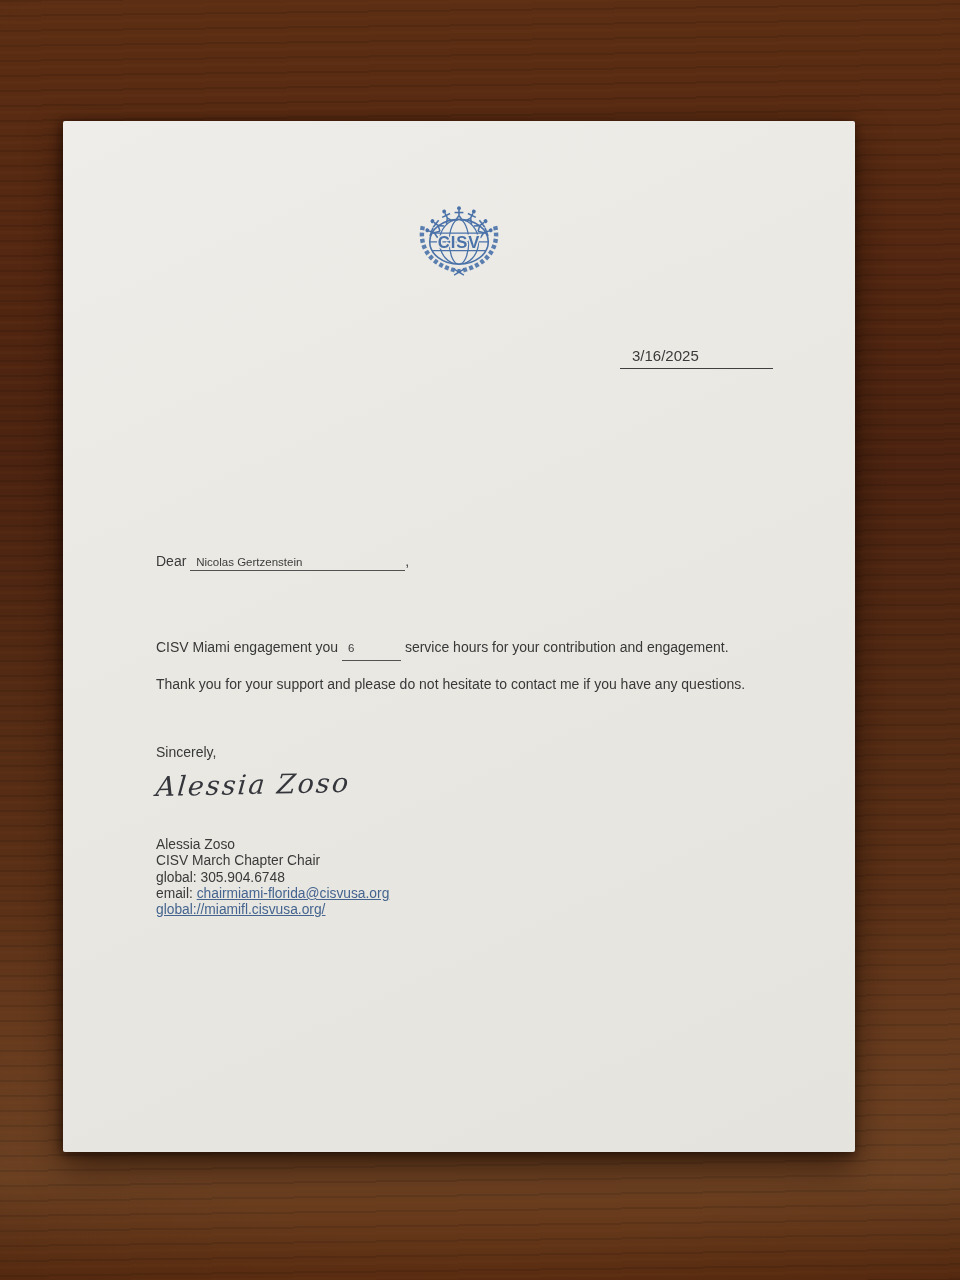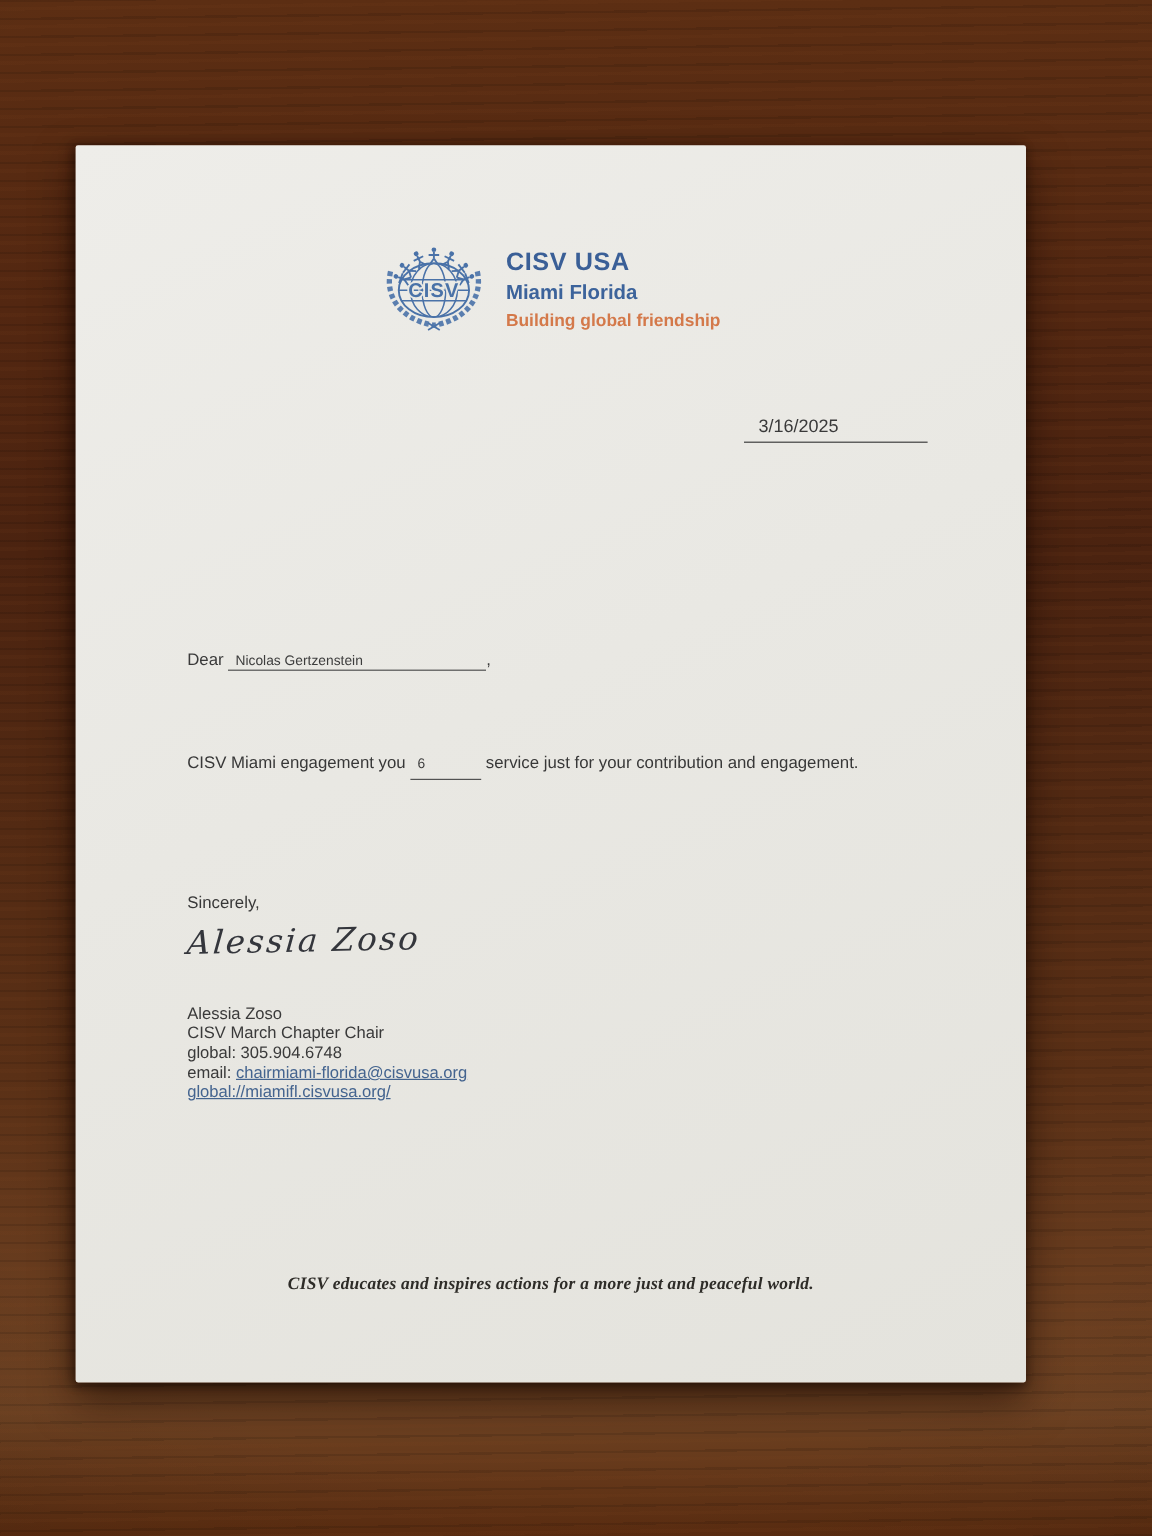--- a/index.html
+++ b/index.html
@@ -22,21 +22,21 @@
   .brand-name{font-size:21px;font-weight:bold;letter-spacing:.5px;color:#3a5f97;}
   .brand-chapter{font-size:17px;font-weight:600;color:#3c639b;margin-top:3px;}
   .brand-tagline{font-size:14.5px;font-weight:600;color:#d4794a;margin-top:6px;}
   .date-line{position:absolute;top:226px;left:557px;width:141px;
     border-bottom:1.5px solid #3f3f3f;padding:0 0 4px 12px;
     font-size:15px;color:#3a3a3a;}
   .address{position:absolute;top:308px;left:93px;font-size:14px;line-height:16.5px;color:#3a3a3a;}
   .salutation{position:absolute;top:420px;left:93px;font-size:14px;color:#3a3a3a;}
   .para{position:absolute;left:93px;width:636px;font-size:14px;line-height:20.5px;color:#383838;margin:0;}
   .p1{top:455px}.p2{top:504px}.p3{top:553px}
-  .fill{display:inline-block;border-bottom:1px solid #525252;padding:0 3px 1px 6px;vertical-align:baseline;}
+  .fill{display:inline-block;border-bottom:1px solid #525252;padding:0 3px 1px 6px;vertical-align:baseline;margin-top:12px;}
   .fill-text{font-size:11.5px;color:#3d3d3d;}
   .name-fill{width:206px}.date-fill{width:162px}.hours-fill{width:50px}
   .sincerely{position:absolute;top:623px;left:93px;font-size:14px;color:#383838;}
   .signature{position:absolute;top:648px;left:93px;
     font-family:"DejaVu Serif",serif;font-style:italic;font-size:27px;font-weight:400;
     color:#34363c;letter-spacing:2px;transform:rotate(-1.2deg) skewX(-6deg);}
   .sigblock{position:absolute;top:716px;left:93px;font-size:13.8px;line-height:16.3px;color:#3a3a3a;}
   .print-link{color:#44648f;text-decoration:underline;}
   .footer-motto{position:absolute;top:941px;left:0;width:100%;text-align:center;
     font-family:"Liberation Serif",serif;font-style:italic;font-weight:600;
@@ -80,50 +80,45 @@
         <use href="#fig" transform="translate(14,38.7) rotate(-70)"></use>
         <use href="#fig" transform="translate(19,29.7) rotate(-52)"></use>
         <use href="#fig" transform="translate(30.5,20.3) rotate(-26)"></use>
         <use href="#fig" transform="translate(45,17)"></use>
         <use href="#fig" transform="translate(59.5,20.3) rotate(26)"></use>
         <use href="#fig" transform="translate(71,29.7) rotate(52)"></use>
         <use href="#fig" transform="translate(76,38.7) rotate(70)"></use>
 
         <text x="45" y="56" text-anchor="middle" font-size="17" font-weight="bold" font-family="Liberation Sans, sans-serif" fill="#4a72a8" stroke="#eae9e4" stroke-width="3" paint-order="stroke" letter-spacing="1">CISV</text>
       </svg>
-      <div class="brand">
-        <div class="brand-name">CISV USA</div>
-        <div class="brand-chapter">Miami Florida</div>
-        <div class="brand-tagline">Building global friendship</div>
-      </div>
     </div>
 
     <div class="date-line">
       <span>3/16/2025</span>
     </div>
 
 
     <div class="salutation"><span>Dear</span>
       <span class="fill name-fill"><span class="fill-text">Nicolas Gertzenstein</span></span><span>,</span></div>
 
 
     <p class="para p2"><span>CISV Miami engagement you</span>
       <span class="fill hours-fill"><span class="fill-text">6</span></span>
-      <span>service just for your contribution and engagement.</span></p>
+      <span>service hours for your contribution and engagement.</span></p>
 
+    <p class="para p3">Thank you for your support and please do not hesitate to contact me if you have any questions.</p>
 
     <div class="sincerely">Sincerely,</div>
 
     <div class="signature">Alessia Zoso</div>
 
     <div class="sigblock">
       <div>Alessia Zoso</div>
       <div>CISV March Chapter Chair</div>
       <div>global: 305.904.6748</div>
       <div><span>email:</span>
         <span class="print-link">chairmiami-florida@cisvusa.org</span></div>
       <div><span class="print-link">global://miamifl.cisvusa.org/</span></div>
     </div>
 
-    <div class="footer-motto">CISV educates and inspires actions for a more just and peaceful world.</div>
 
   </div>
 </div>
 
 </body></html>

